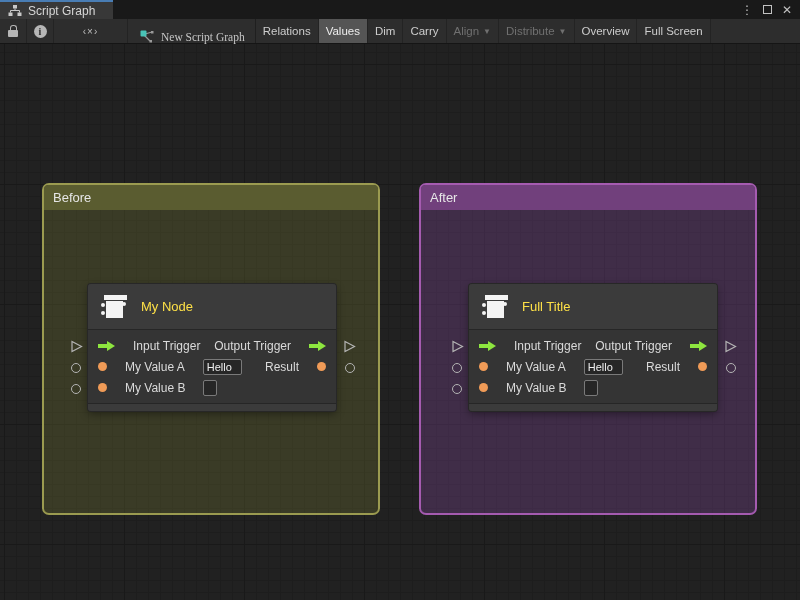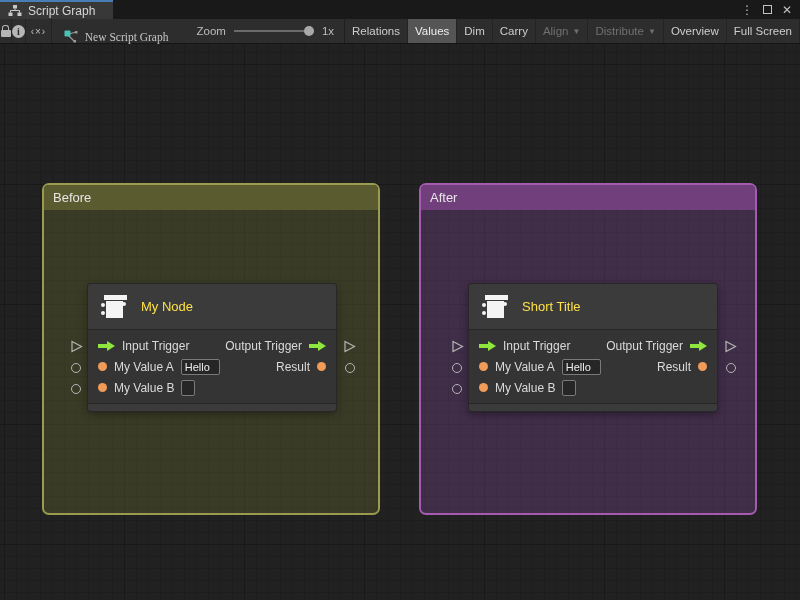--- a/index.html
+++ b/index.html
@@ -55,21 +55,21 @@
   .group-body{ position:absolute; left:0; right:0; top:25px; bottom:0; border-radius:0 0 4px 4px; }
 
   
   .node{ position:absolute; top:99px; width:248px; }
   .node-before{ left:44px; }
   .node-after{ left:48px; }
   .node-box{ background:#343434; border-radius:3px; box-shadow:0 0 0 1px #272727, 0 3px 8px rgba(0,0,0,.4); }
   .node-header{ height:46px; background:#3b3b3b; border-bottom:1px solid #262626; border-radius:3px 3px 0 0; display:flex; align-items:center; gap:13px; padding:0 13px; color:#fde047; font-size:13px; }
   .node-ports{ padding:5px 0; }
   .prow{ height:21px; display:flex; align-items:center; justify-content:space-between; padding:0 10px; font-size:12px; color:#dadada; }
-  .pside{ display:flex; align-items:center; gap:7px;justify-content:space-between; }
+  .pside{ display:flex; align-items:center; gap:18px;justify-content:space-between; }
   .node-footer{ height:8px; background:#3b3b3b; border-top:1px solid #262626; border-radius:0 0 3px 3px; }
   .dot{ width:9px; height:9px; border-radius:50%; background:#f09b57; }
   .field{ height:16px; background:#262626; border:1px solid #7a7a7a; border-radius:2px; color:#eeeeee; font-size:11px; padding:0 3px; font-family:"Liberation Sans", sans-serif; }
   .field-a{ width:39px; }
   .field-b{ width:14px; }
   .nicon{ position:relative; width:27px; height:25px; flex:0 0 auto; }
   .nicon .bar{ position:absolute; left:3px; top:1px; width:23px; height:5px; background:#f4f4f4; }
   .nicon .box{ position:absolute; left:5px; top:7px; width:17px; height:17px; background:#f4f4f4; }
   .nicon .nub{ position:absolute; width:4px; height:4px; border-radius:50%; background:#f4f4f4; }
   .nicon .n1{ left:0; top:9px; } .nicon .n2{ left:0; top:17px; } .nicon .n3{ right:2px; top:8px; }
@@ -115,28 +115,20 @@
     </div>
     <div class="graph-title">
       <svg width="14" height="13" viewBox="0 0 14 13">
         <path d="M5 4 L12 2 M4 5 L10 11" stroke="#9a9a9a" stroke-width="1.2" fill="none"></path>
         <rect x="0.5" y="0.5" width="6" height="6" rx="1" fill="#49c3b7"></rect>
         <rect x="11" y="1" width="2.5" height="2.5" fill="#9a9a9a"></rect>
         <rect x="9.5" y="10" width="2.5" height="2.5" fill="#9a9a9a"></rect>
       </svg>
       <span>New Script Graph</span>
     </div>
-    <div class="zoom-group">
-      <span class="zoom-label">Zoom</span>
-      <div class="slider">
-        <div class="track"></div>
-        <div class="handle"></div>
-      </div>
-      <span class="zoom-val">1x</span>
-    </div>
     <div class="tb-buttons">
       <div class="tb-button">
           <span>Relations</span>
         </div>
       <div class="tb-button active">
           <span>Values</span>
         </div>
       <div class="tb-button">
           <span>Dim</span>
         </div>
@@ -250,21 +242,21 @@
       <div class="node node-after">
         <div class="node-box">
           <div class="node-header">
             <span class="nicon">
               <span class="bar"></span>
                 <span class="box"></span>
               <span class="nub n1"></span>
                 <span class="nub n2"></span>
                 <span class="nub n3"></span>
             </span>
-            <span>Short Title</span>
+            <span>Full Title</span>
           </div>
           <div class="node-ports">
             <div class="prow">
               <div class="pside">
                 <svg width="17" height="10" viewBox="0 0 17 10">
                     <rect x="0" y="3" width="9" height="4" fill="#8ee63f"></rect>
                     <polygon points="9,0 17,5 9,10" fill="#8ee63f"></polygon>
                   </svg>
                 <span>Input Trigger</span>
               </div>

